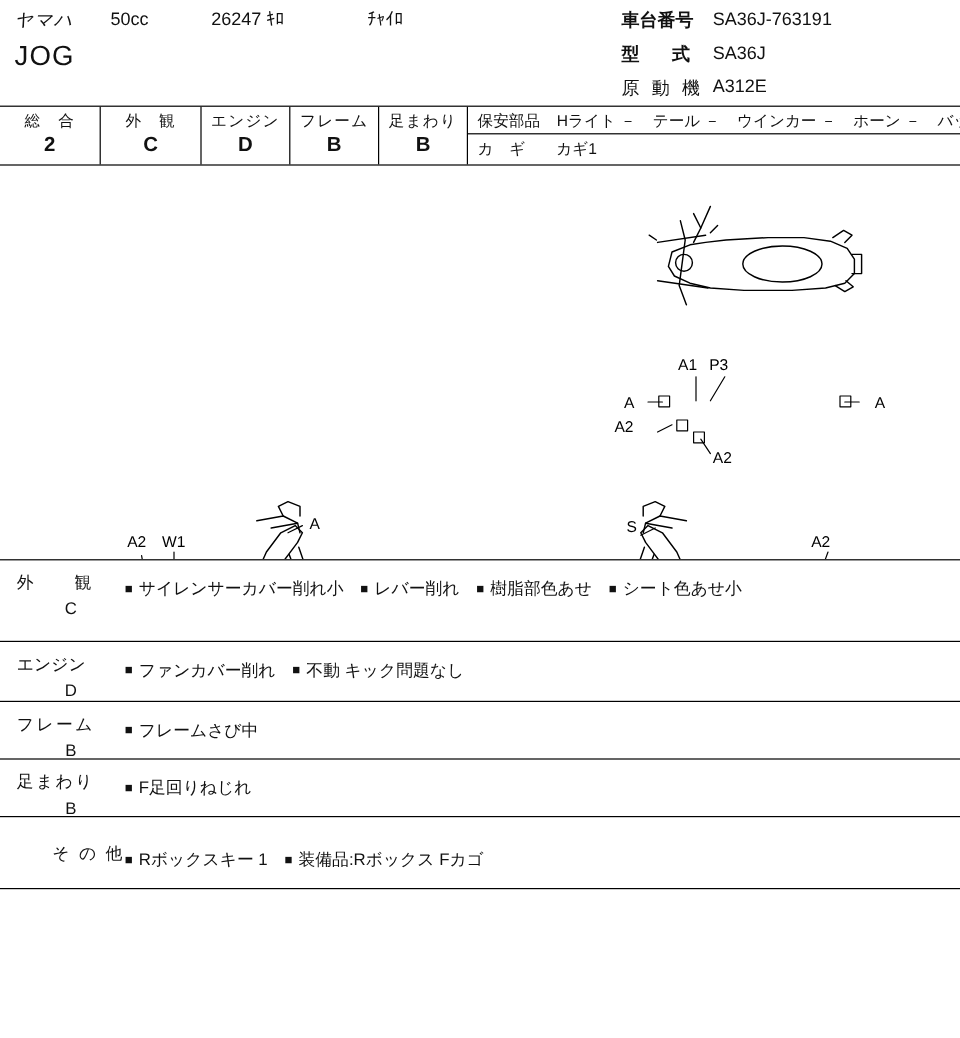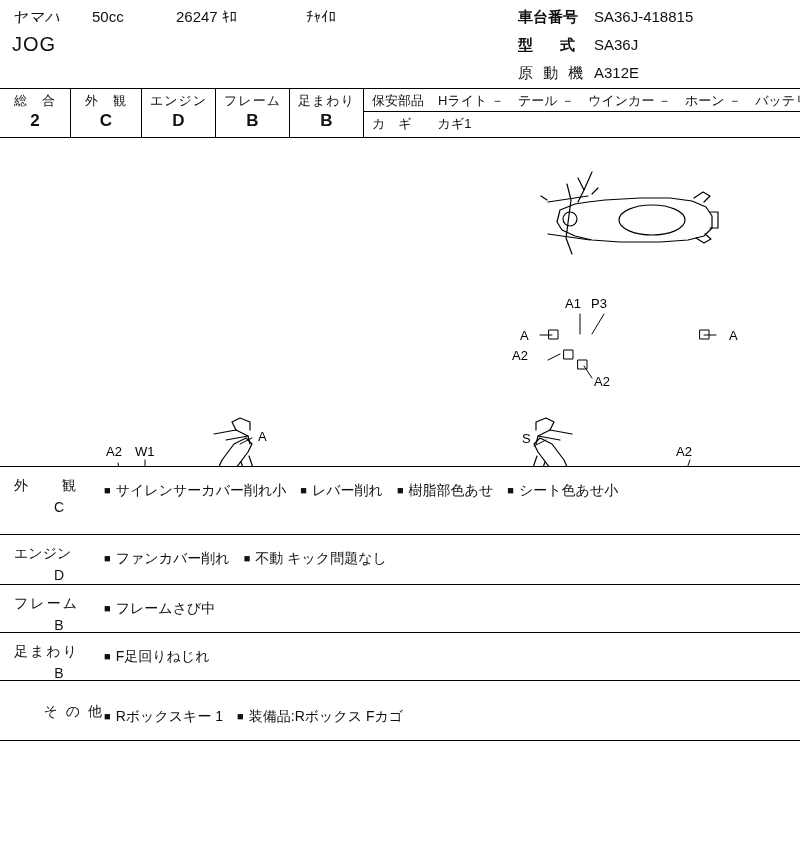--- a/index.html
+++ b/index.html
@@ -16,41 +16,41 @@
     box-sizing:border-box;
   }
 
   
   .top{
     position:relative;
     height:88px;
     border-bottom:1.5px solid #000;
   }
   .maker{position:absolute;left:12px;top:8px;font-size:15px;letter-spacing:1px;font-style:italic;}
-  .model{position:absolute;left:12px;top:33px;font-size:20px;letter-spacing:1px;}
+  .model{position:absolute;left:12px;top:33px;font-size:23px;letter-spacing:1px;}
   .disp{position:absolute;left:92px;top:8px;font-size:15px;}
   .mileage{position:absolute;left:176px;top:8px;font-size:15px;text-align:right;}
   .color{position:absolute;left:306px;top:8px;font-size:15px;}
 
   .vin-label{position:absolute;left:518px;top:8px;font-size:15px;font-weight:bold;}
   .vin-value{position:absolute;left:594px;top:8px;font-size:15px;}
   .type-label{position:absolute;left:518px;top:36px;font-size:15px;font-weight:bold;letter-spacing:6px;}
   .type-value{position:absolute;left:594px;top:36px;font-size:15px;}
   .eng-label{position:absolute;left:518px;top:64px;font-size:15px;font-weight:normal;letter-spacing:3px;}
   .eng-value{position:absolute;left:594px;top:64px;font-size:15px;}
 
   
   .grades{
     position:relative;
     height:48px;
     border-bottom:1.5px solid #000;
     display:flex;
   }
   .gcell{
-    width:71px;
+    width:84px;
     border-right:1px solid #000;
     box-sizing:border-box;
     text-align:center;
     position:relative;
   }
   .gcell .gname{font-size:13px;padding-top:3px;letter-spacing:1px;}
   .gcell .gval{font-size:17px;font-weight:bold;padding-top:1px;}
   .gcell.wide{width:74px;}
   .parts{
     flex:1;
@@ -114,21 +114,21 @@
 <div class="sheet">
 
   <div class="top">
     <div class="maker">ヤマハ</div>
     <div class="model">JOG</div>
     <div class="disp">50cc</div>
     <div class="mileage">26247 ｷﾛ</div>
     <div class="color">ﾁｬｲﾛ</div>
 
     <div class="vin-label">車台番号</div>
-    <div class="vin-value">SA36J-418815</div>
+    <div class="vin-value">SA36J-763191</div>
     <div class="type-label">型　式</div>
     <div class="type-value">SA36J</div>
     <div class="eng-label">原 動 機</div>
     <div class="eng-value">A312E</div>
   </div>
 
   <div class="grades">
     <div class="gcell">
       <div class="gname">総　合</div>
       <div class="gval">2</div>

